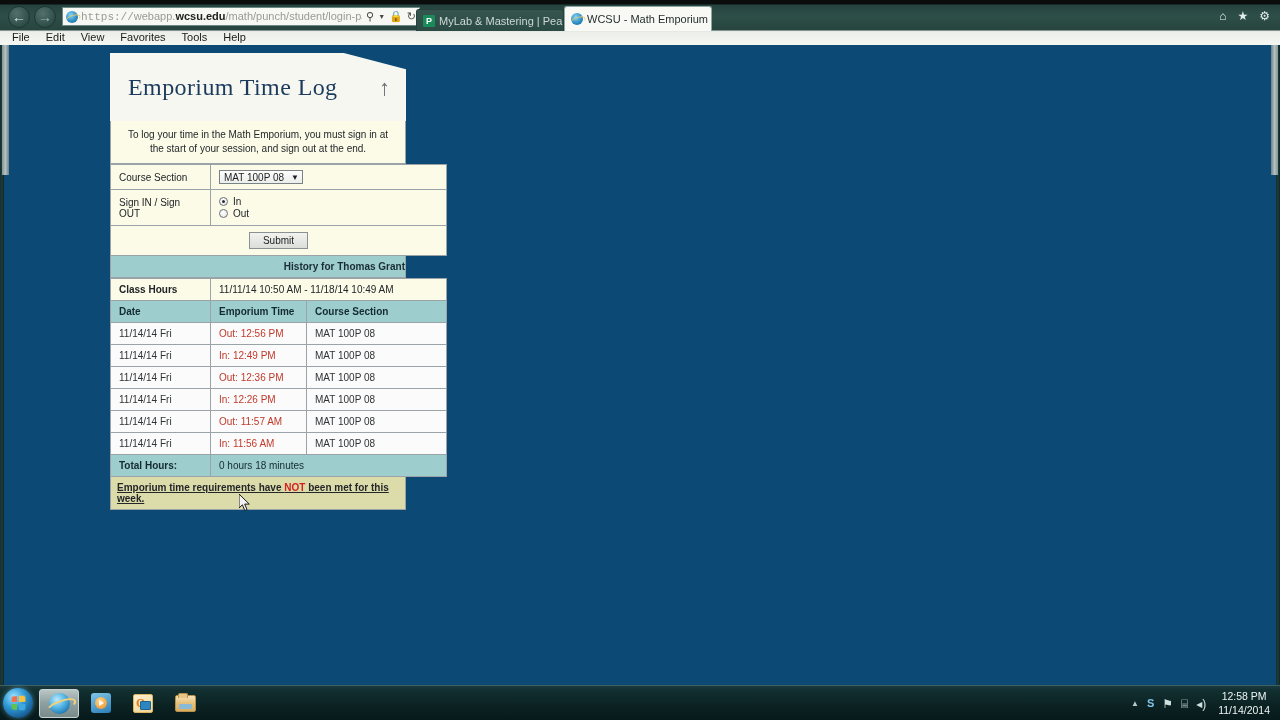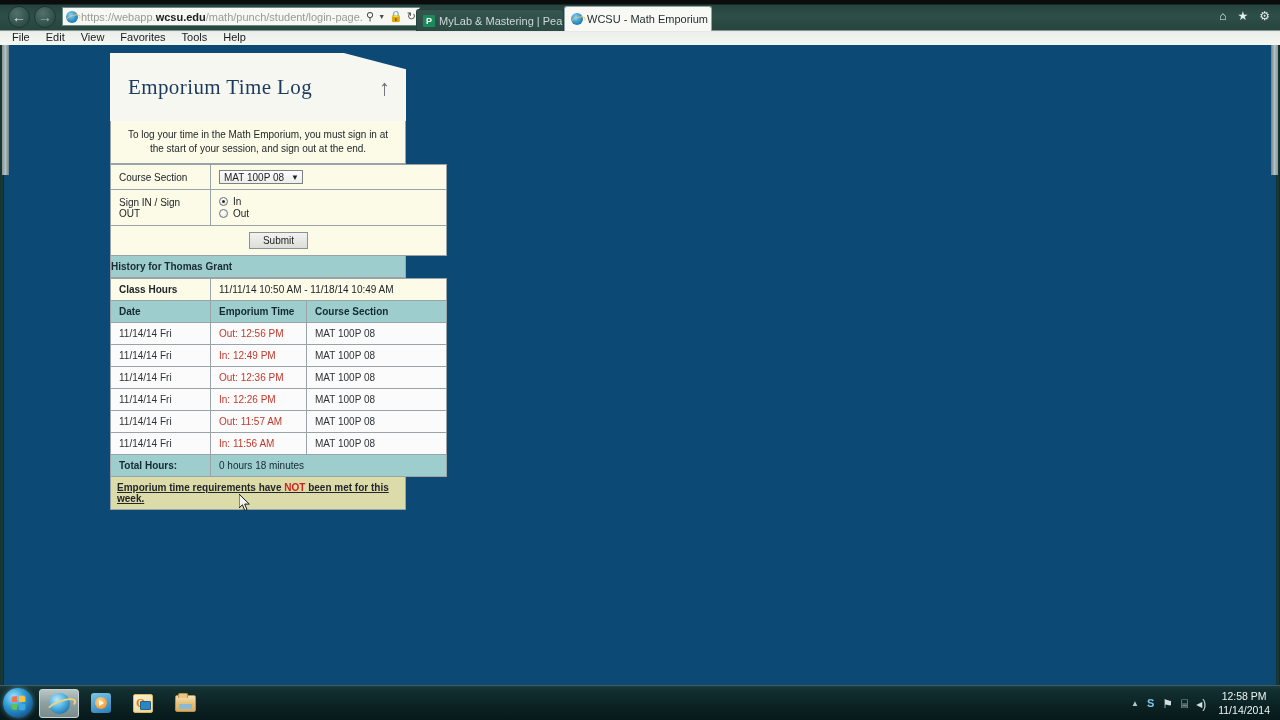--- a/index.html
+++ b/index.html
@@ -65,21 +65,21 @@
   }
   .ie-favicon::after {
     content: ""; position: absolute;
     left: -1px; top: 4px; width: 14px; height: 5px;
     border: 1.5px solid #e8c66a; border-radius: 50%;
     border-bottom-color: transparent; border-left-color: transparent;
     transform: rotate(-18deg);
   }
   .url { white-space: nowrap; color: #9a9a95; flex: 1 1 auto; overflow: hidden; }
   .url b { color: #22211f; font-weight: bold; }
-  .url .scheme { color: #9a9a95; }
+  .url .scheme { color: #9a9a95; font-family: Liberation Mono, monospace; }
   .addr-icons {
     flex: 0 0 auto; display: flex; align-items: center; gap: 4px;
     color: #4a4a47; font-size: 11px; padding-left: 4px;
   }
   .addr-icons .tiny { font-size: 7px; }
 
   
   .tabstrip {
     position: absolute; top: 5px; left: 416px;
     display: flex; align-items: flex-end; height: 26px;
@@ -170,21 +170,21 @@
 
   .card-head {
     position: relative;
     height: 68px;
     background: #f6f7f1;
     clip-path: polygon(0 0, 79% 0, 100% 24%, 100% 100%, 0 100%);
     display: flex; align-items: center;
   }
   .card-title {
     font-family: "Liberation Serif", serif;
-    font-size: 21px;
+    font-size: 24px;
     color: #1b3a5c;
     letter-spacing: .4px;
     padding-left: 18px;
     white-space: nowrap;
   }
   .up-arrow {
     position: absolute; right: 16px; top: 24px;
     font-size: 22px; color: #6c7076; line-height: 1;
   }
 
@@ -236,21 +236,21 @@
     padding: 2px 13px;
     background: linear-gradient(180deg, #f2f2ef, #dcdeda);
     border: 1px solid #8b9094;
     color: #1c1e20;
   }
 
   .hist-title {
     background: #9dcdcd;
     border: 1px solid #9aa3a8;
     border-top: none;
-    text-align: left;
+    text-align: right;
     font-size: 10px; font-weight: bold; color: #1a2b33;
     padding: 5px 0;
   }
 
   table.hist td, table.hist th {
     border: 1px solid #9aa3a8;
     padding: 5px 8px;
     text-align: left;
     vertical-align: middle;
     font-size: 10px;

